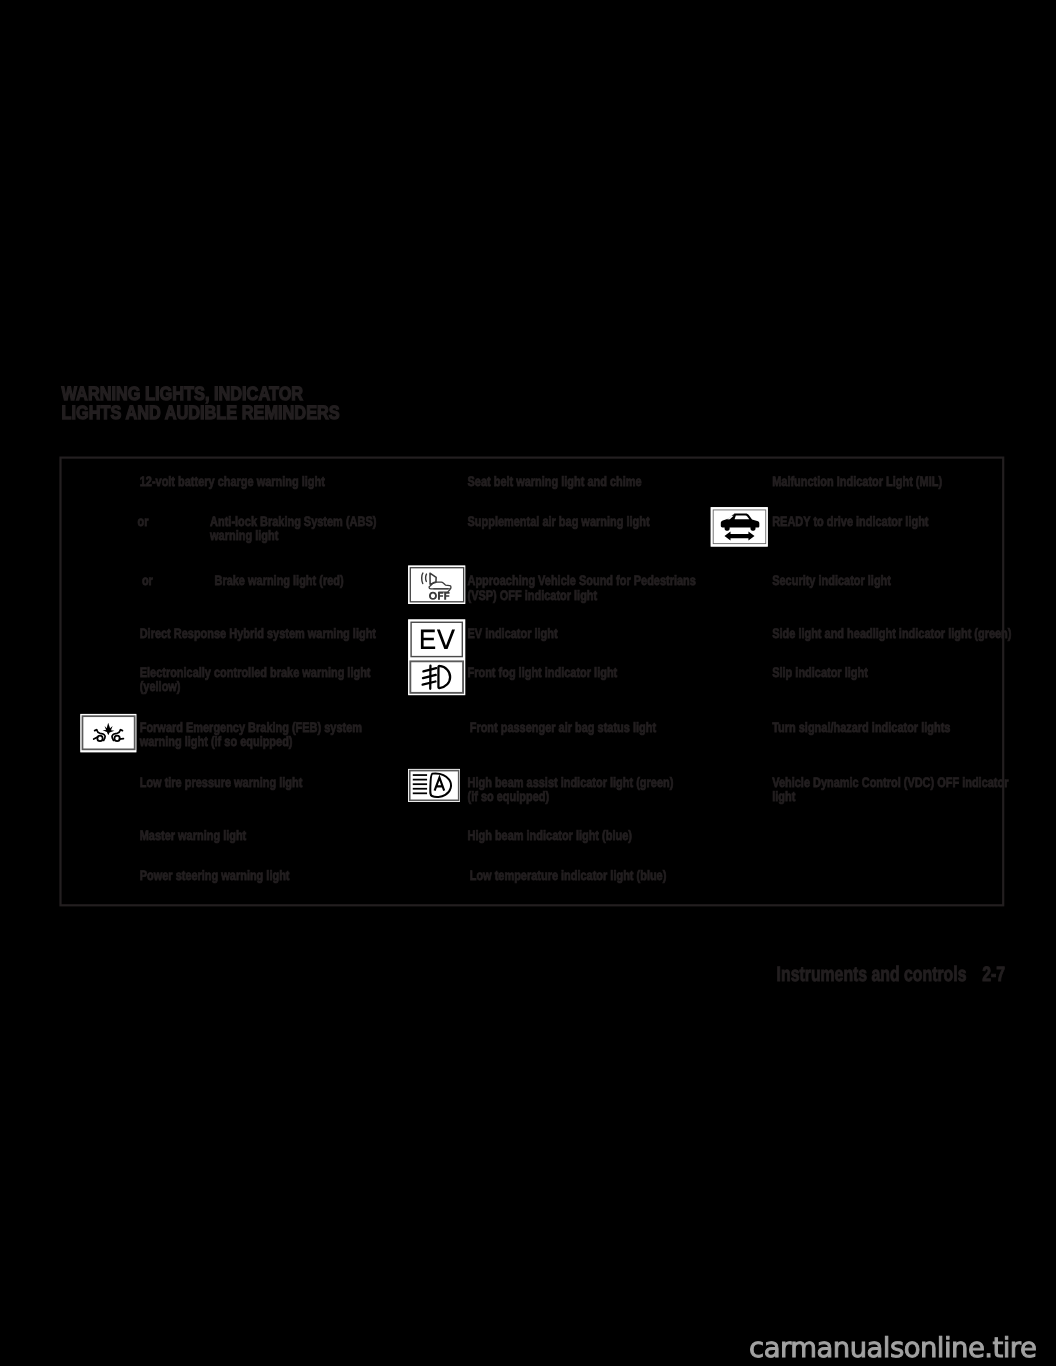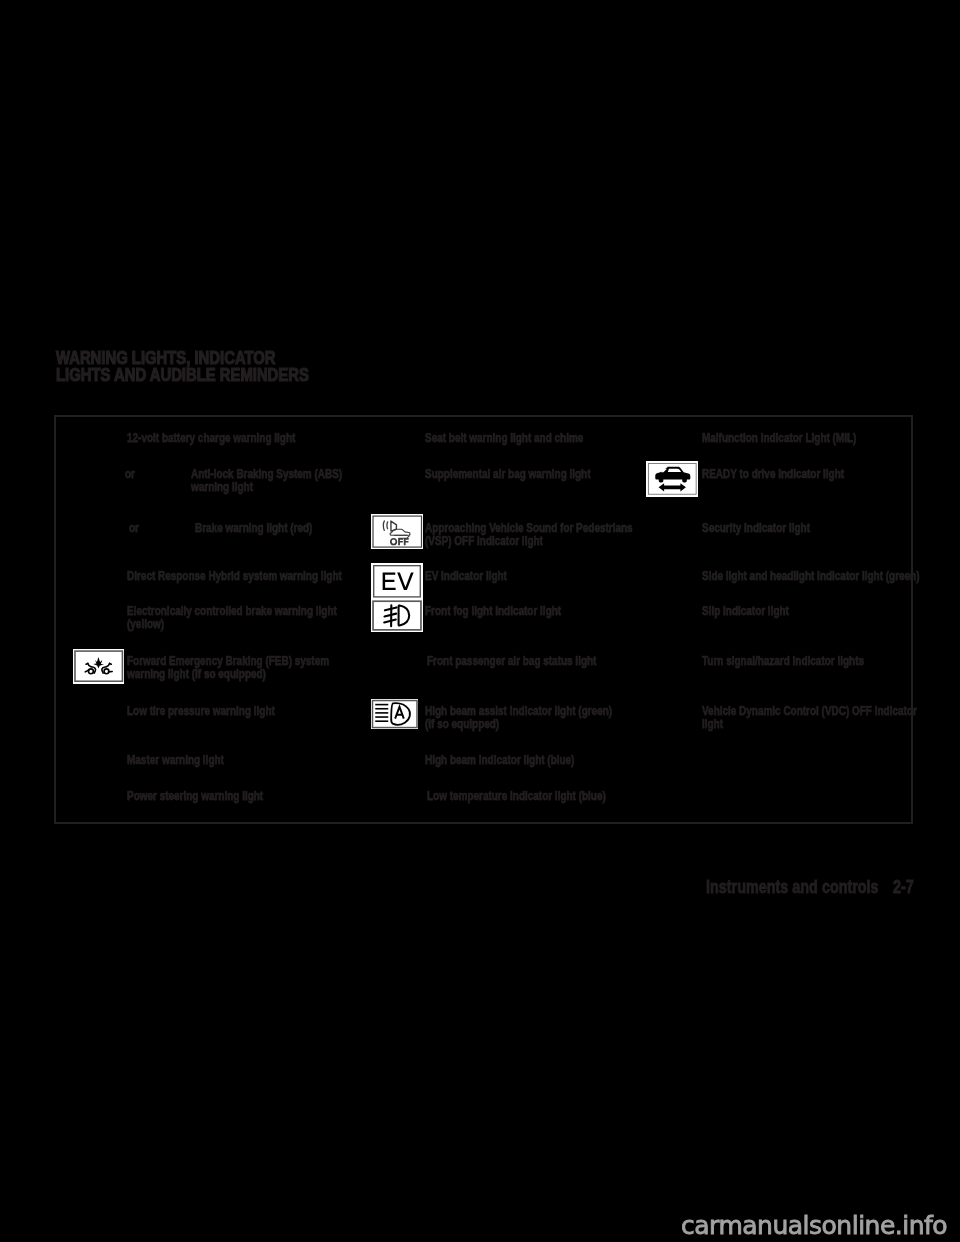--- a/index.html
+++ b/index.html
@@ -198,14 +198,14 @@
     <div class="cell" style="left:359px;top:339.7px;">High beam indicator light (blue)</div>
 
     <div class="cell" style="left:61px;top:375px;">Power steering warning light</div>
     <div class="cell" style="left:361px;top:375px;">Low temperature indicator light (blue)</div>
   </div>
 
   <div class="footer">
     <span>Instruments and controls</span><span class="gap"></span><span>2-7</span>
   </div>
 
-  <div class="wm">carmanualsonline.info</div>
+  <div class="wm">carmanualsonline.tire</div>
 </div>
 
 </body></html>

